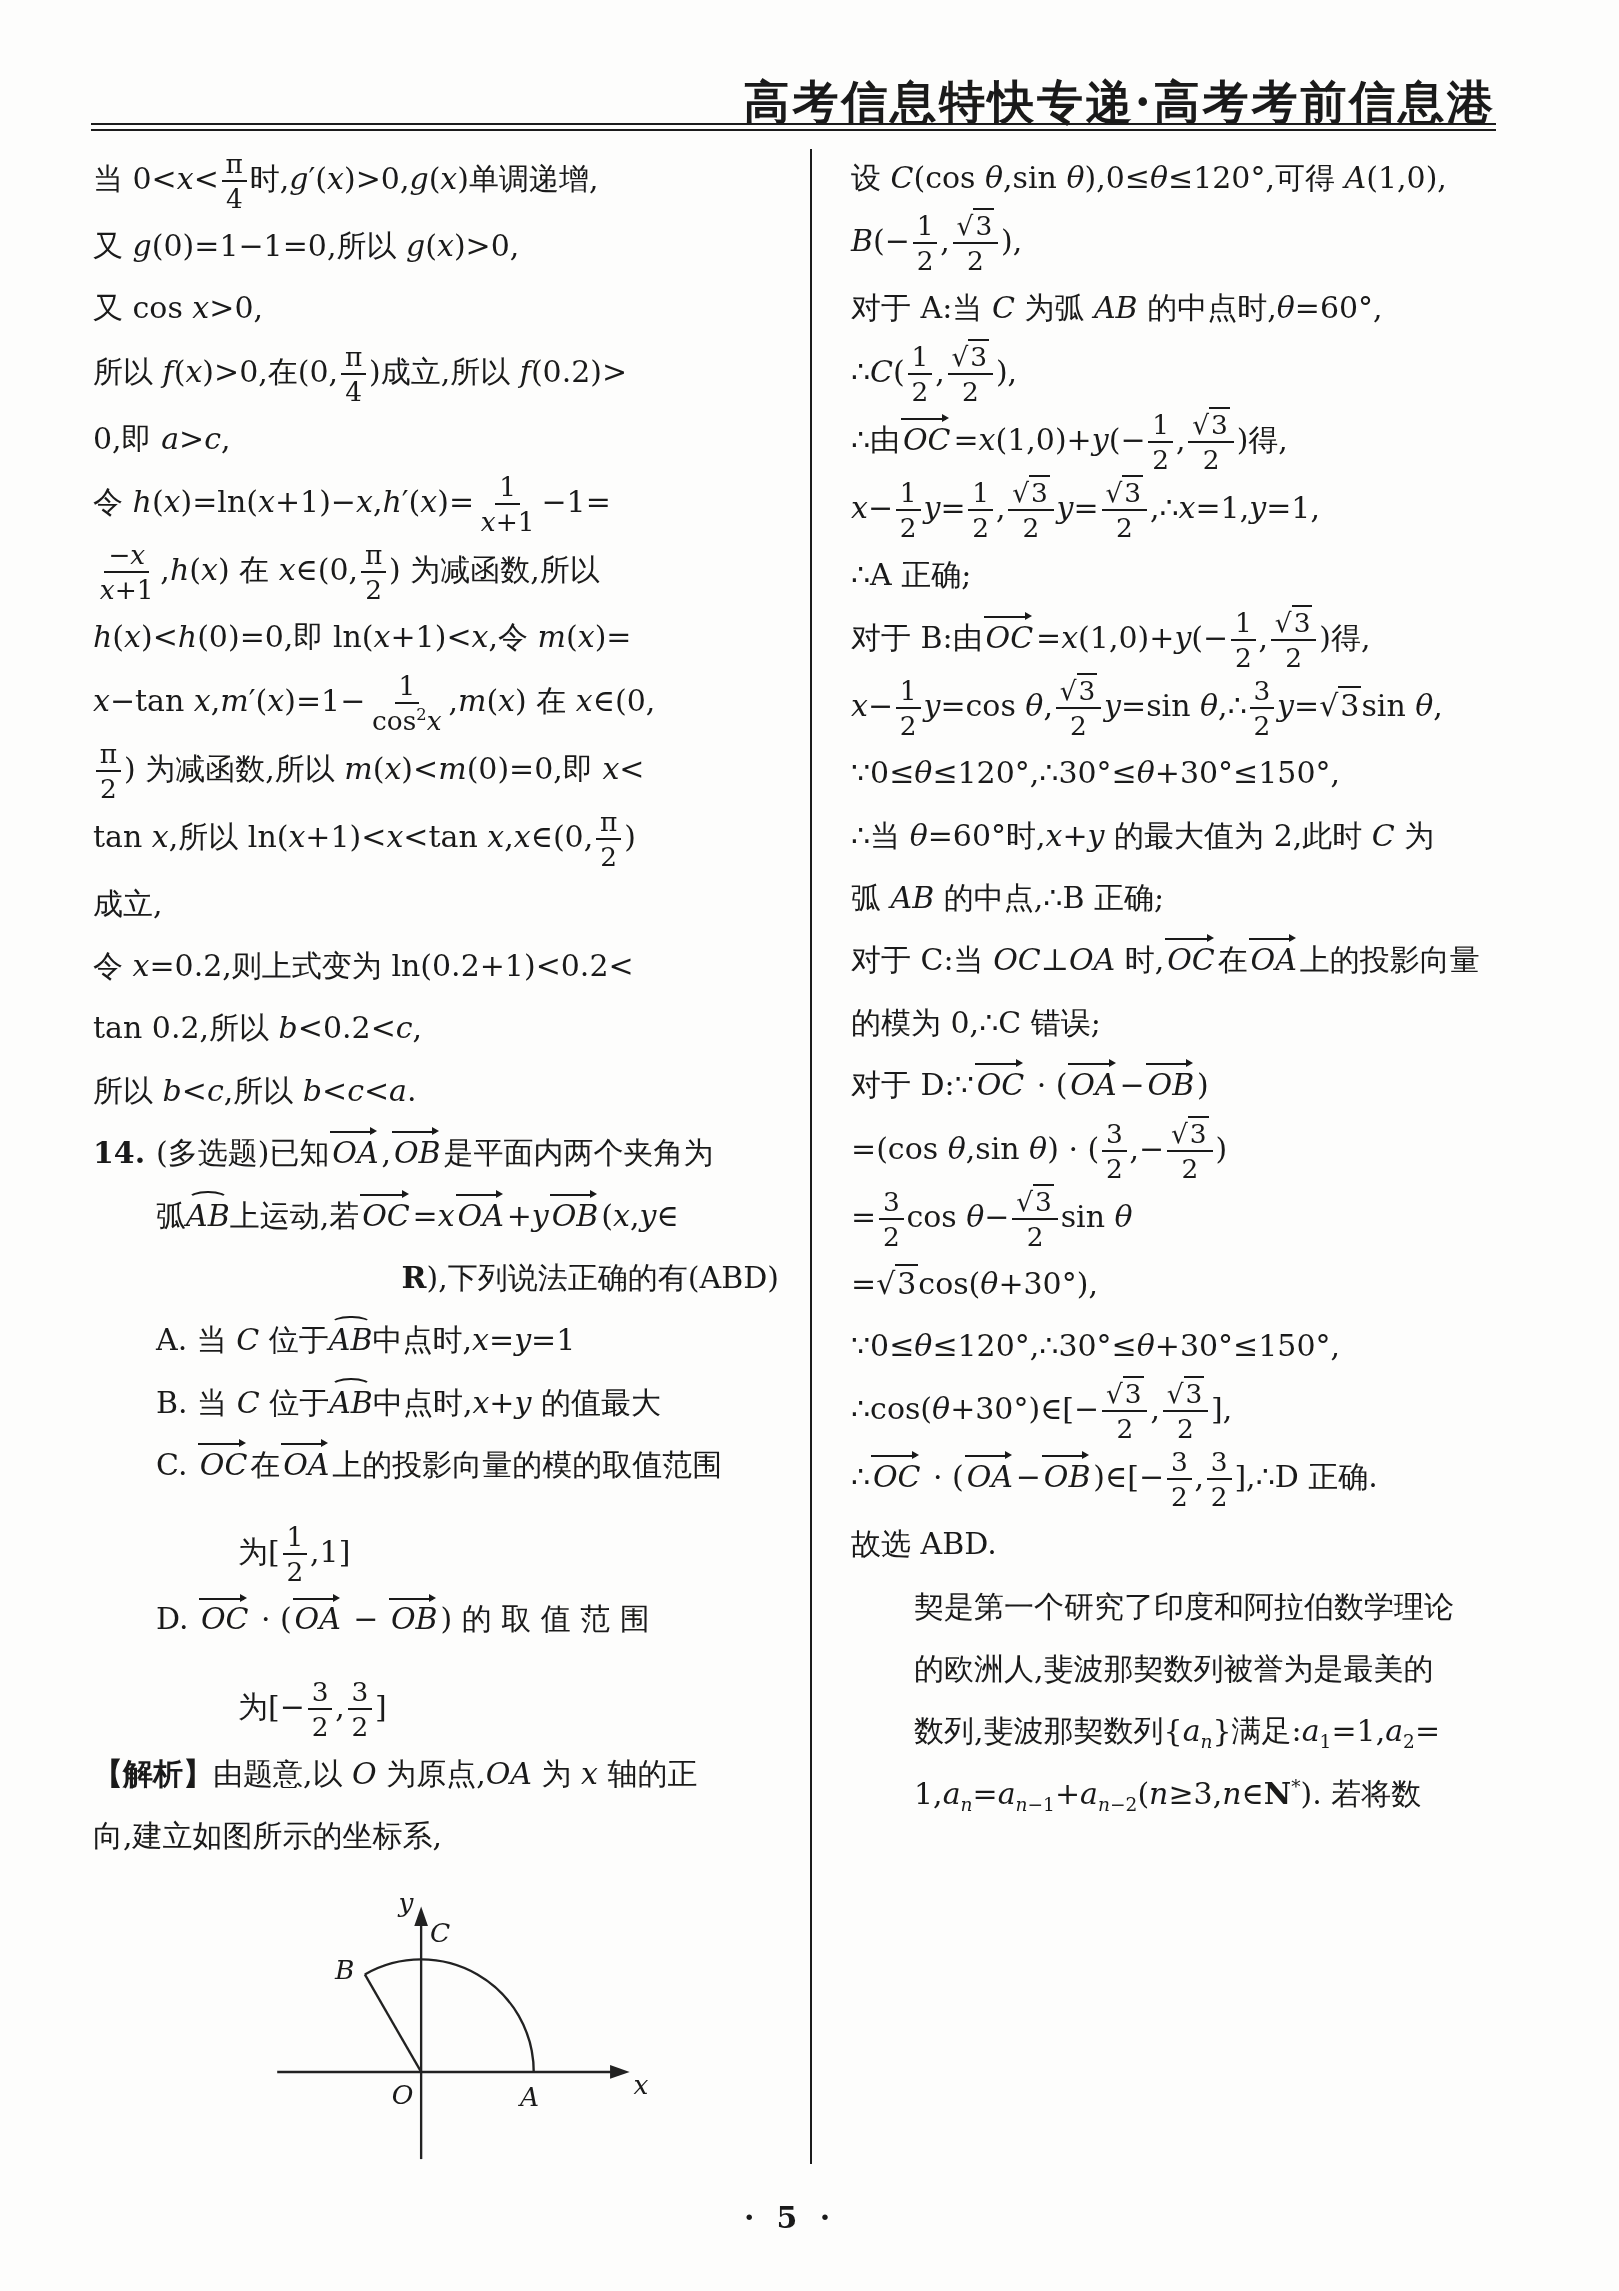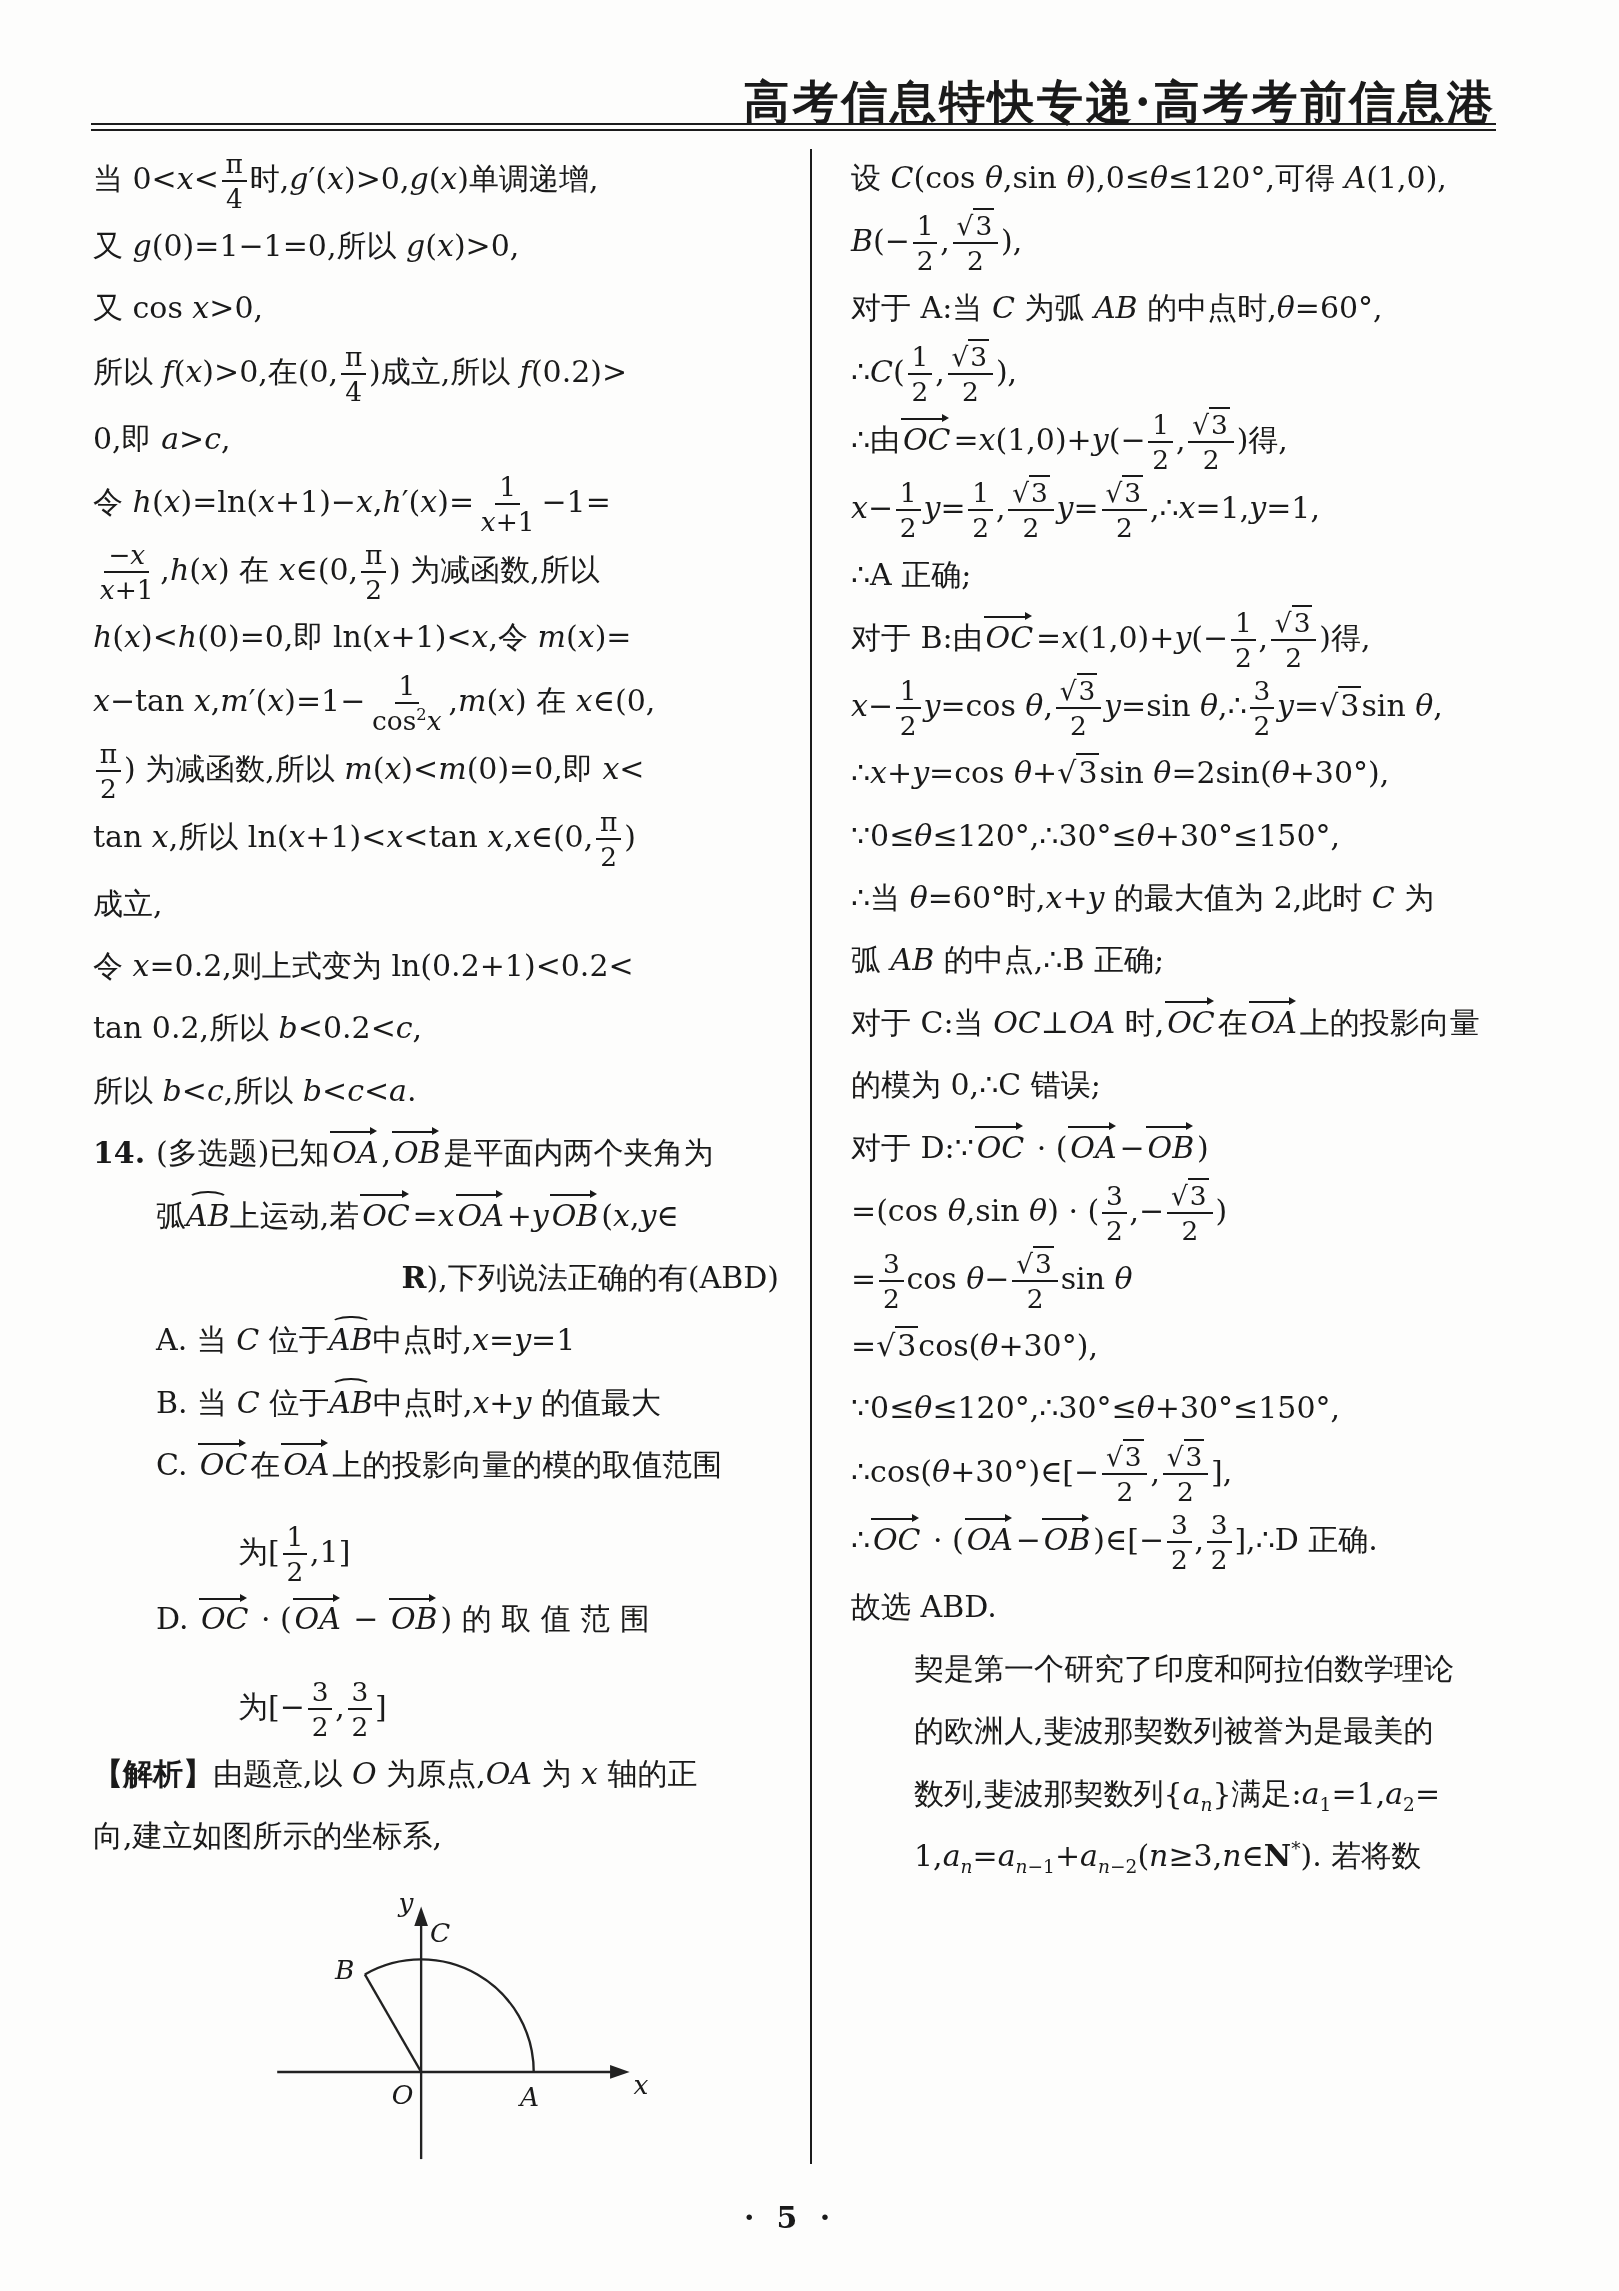--- a/index.html
+++ b/index.html
@@ -219,21 +219,20 @@
         <div class="line p"><i>x</i>−<span class="fr">
             <span class="fn">1</span>
             <span class="fd">2</span>
           </span><i>y</i>=cos <i>θ</i>,<span class="fr">
             <span class="fn"><span class="sq">√<span class="sqb">3</span></span></span>
             <span class="fd">2</span>
           </span><i>y</i>=sin <i>θ</i>,∴<span class="fr">
             <span class="fn">3</span>
             <span class="fd">2</span>
           </span><i>y</i>=<span class="sq">√<span class="sqb">3</span></span>sin <i>θ</i>,</div>
-        <div class="line p">∴<i>x</i>+<i>y</i>=cos <i>θ</i>+<span class="sq">√<span class="sqb">3</span></span>sin <i>θ</i>=2sin(<i>θ</i>+30°),</div>
         <div class="line p">∵0≤<i>θ</i>≤120°,∴30°≤<i>θ</i>+30°≤150°,</div>
         <div class="line p">∴当 <i>θ</i>=60°时,<i>x</i>+<i>y</i> 的最大值为 2,此时 <i>C</i> 为</div>
         <div class="line p">弧 <i>AB</i> 的中点,∴<span class="up">B</span> 正确;</div>
         <div class="line p">对于 <span class="up">C</span>:当 <i>OC</i>⊥<i>OA</i> 时,<span class="vec"><i>OC</i></span>在<span class="vec"><i>OA</i></span>上的投影向量</div>
         <div class="line p">的模为 0,∴<span class="up">C</span> 错误;</div>
         <div class="line p">对于 <span class="up">D</span>:∵<span class="vec"><i>OC</i></span> · (<span class="vec"><i>OA</i></span>−<span class="vec"><i>OB</i></span>)</div>
         <div class="line p">=(cos <i>θ</i>,sin <i>θ</i>) · (<span class="fr">
             <span class="fn">3</span>
             <span class="fd">2</span>
           </span>,−<span class="fr">

